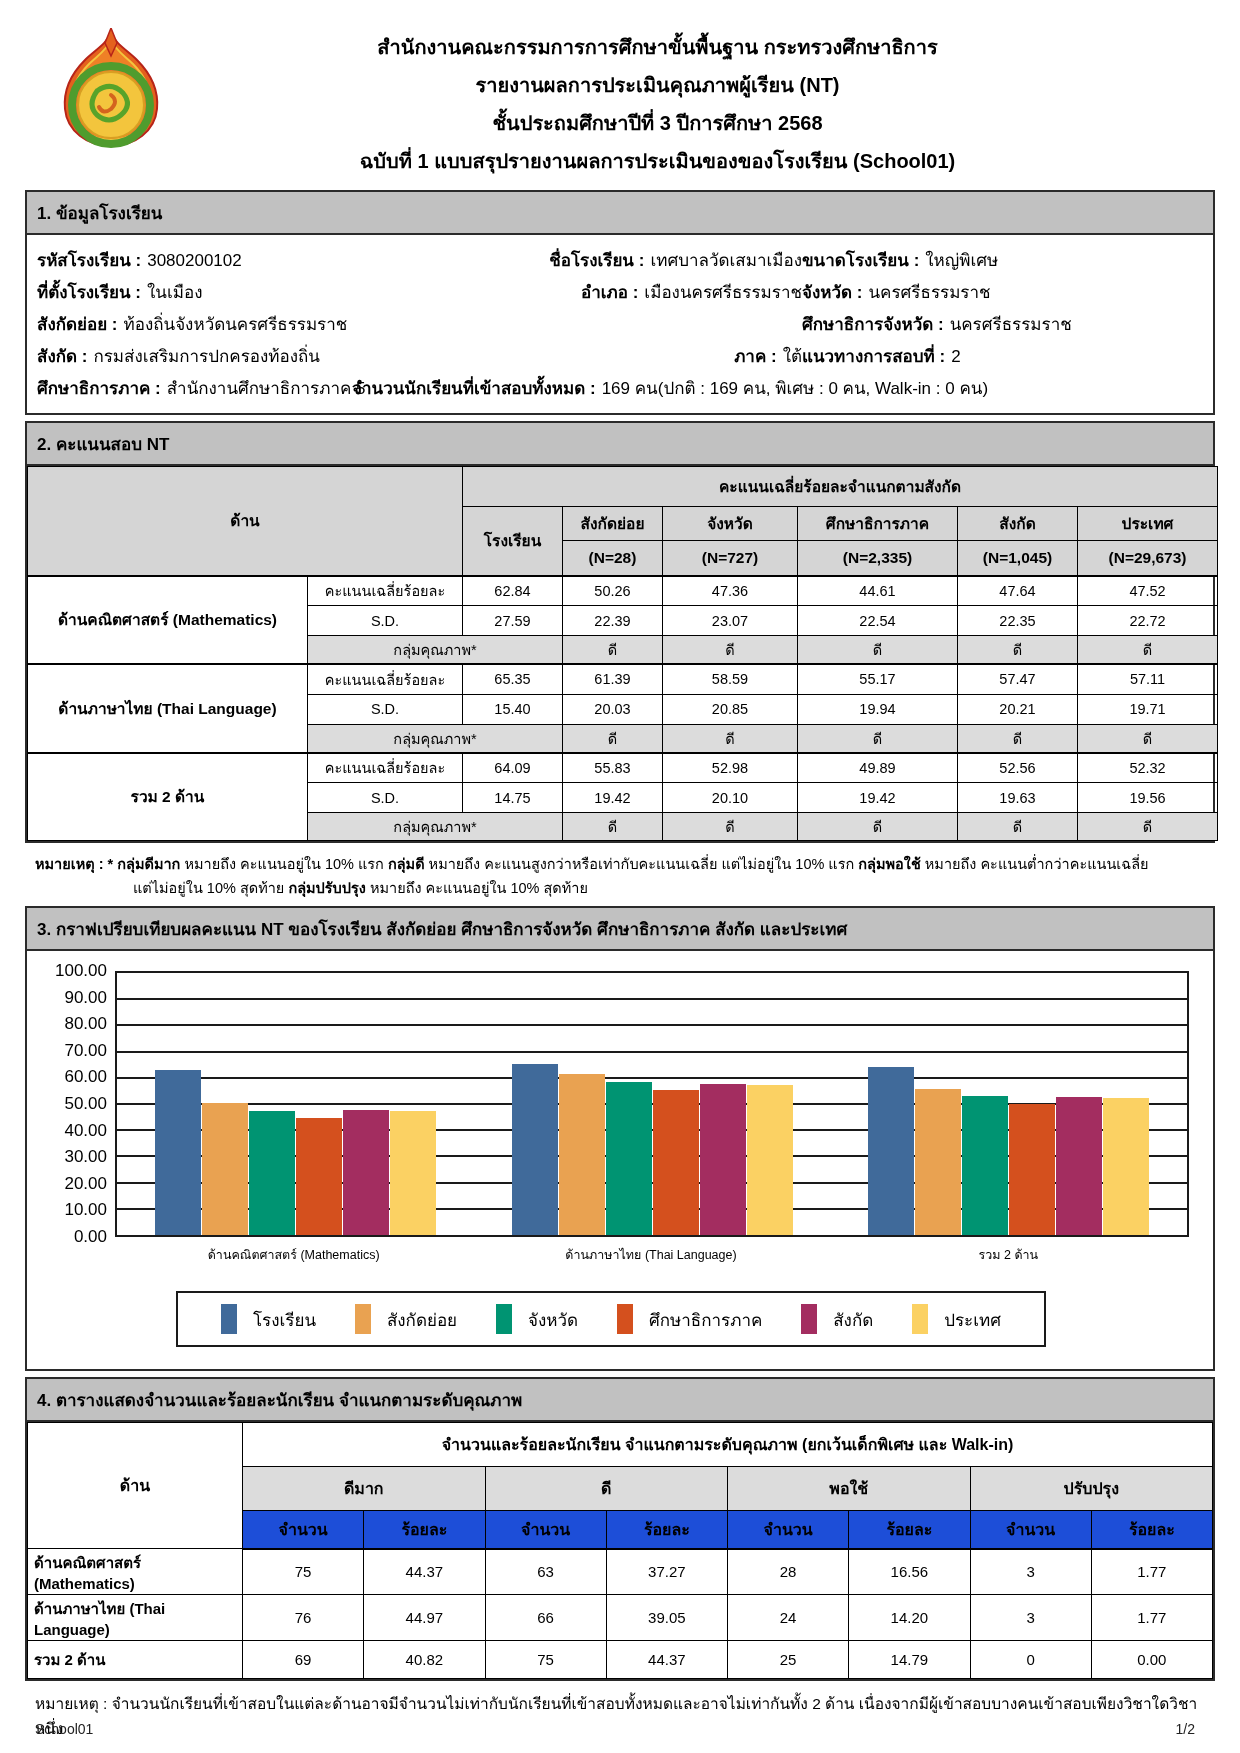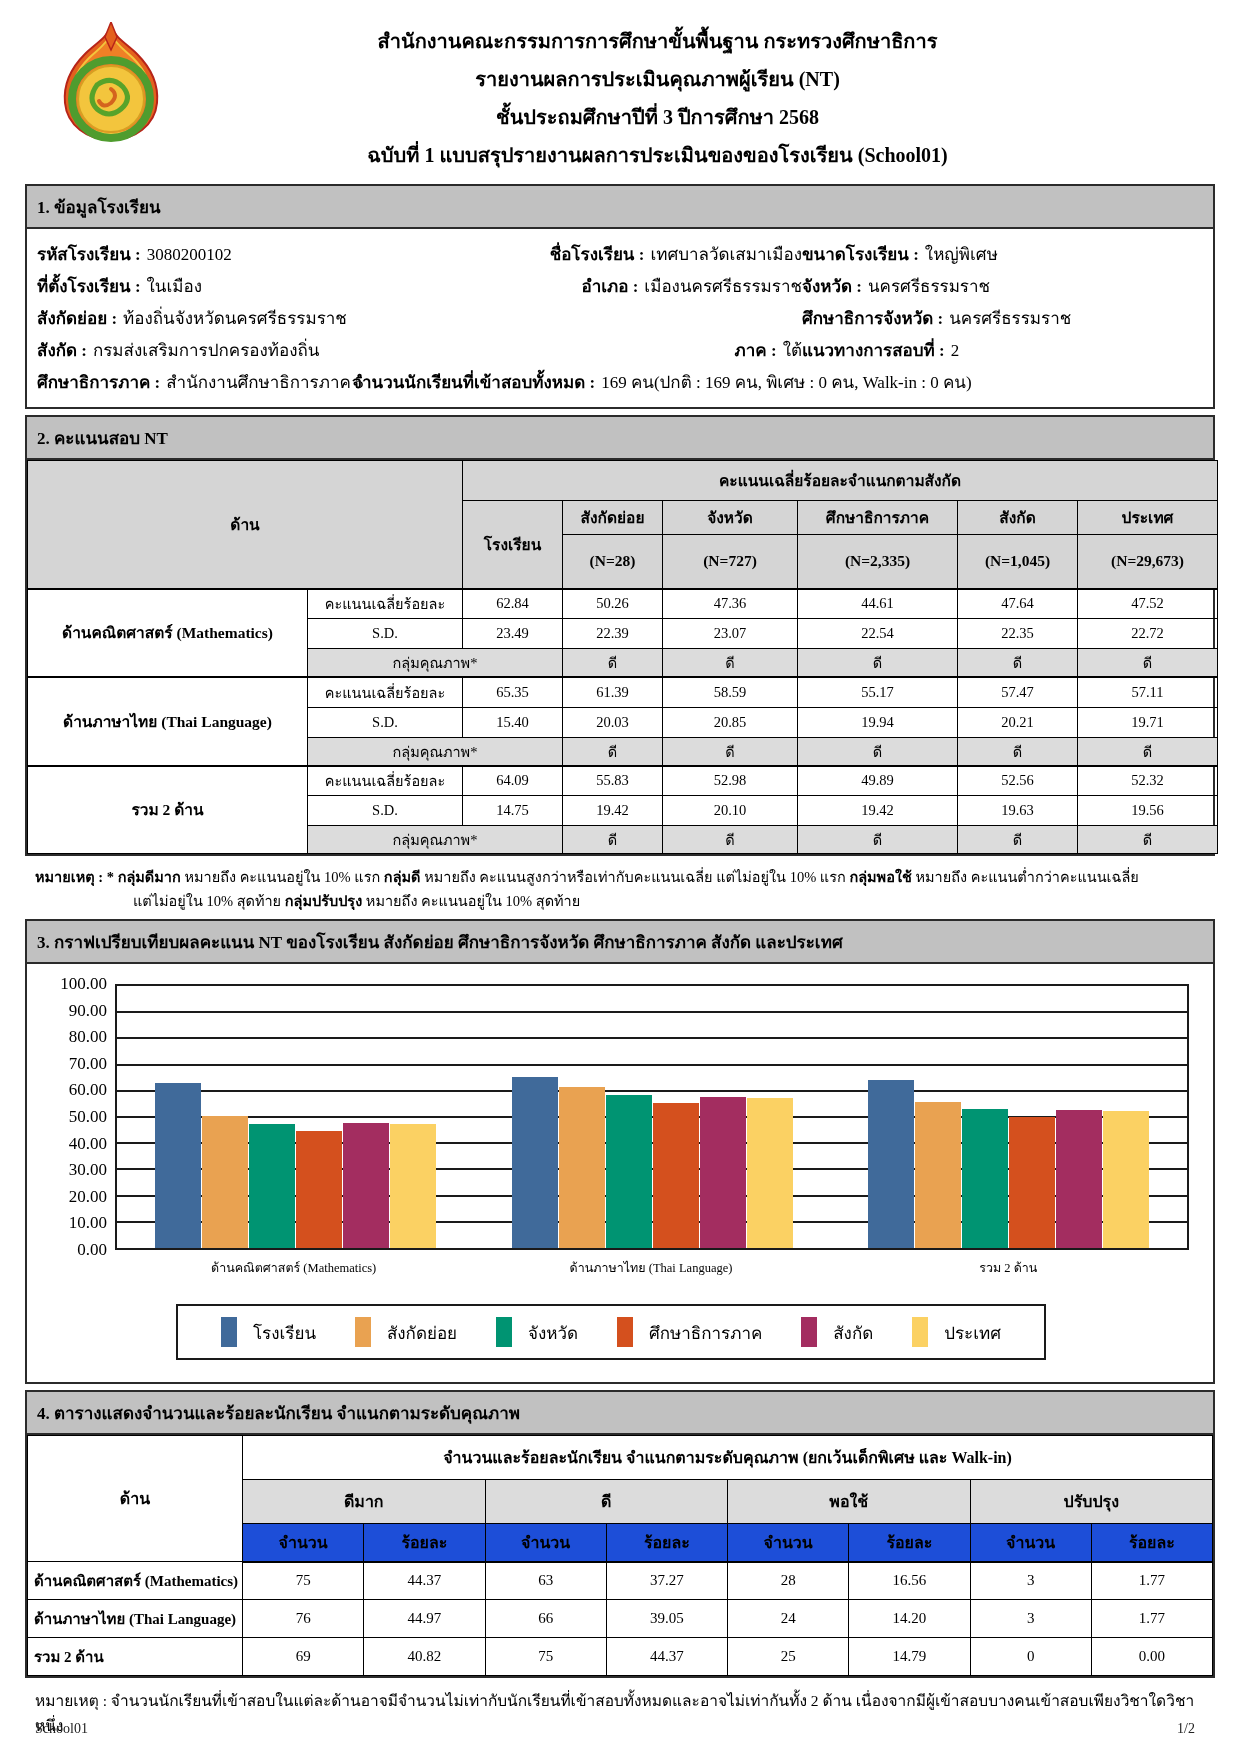--- a/index.html
+++ b/index.html
@@ -4,21 +4,21 @@
 <style>
   :root{
     --section-header-bg:#c1c1c1;
     --table-header-bg:#d5d5d5;
     --quality-row-bg:#dcdcdc;
     --chart-grid-color:#1a1a1a;
   }
   *{box-sizing:border-box;}
   html,body{margin:0;padding:0;background:#fff;}
   body{font-family:"Liberation Sans","DejaVu Sans",sans-serif;color:#000;}
-  .page{width:1240px;height:1753px;position:relative;background:#fff;padding:14px 25px 0 25px;overflow:hidden;font-family:Liberation Serif, serif;}
+  .page{width:1240px;height:1753px;position:relative;background:#fff;padding:20px 25px 0 25px;overflow:hidden;}
 
   
   .report-header{display:flex;align-items:flex-start;padding:8px 5px 4px 30px;}
   .logo-wrap{flex:0 0 120px;}
   .titles{flex:1;text-align:center;padding-right:70px;}
   .title-line{font-size:20px;font-weight:bold;line-height:38px;}
 
   
   .box{border:2px solid #2b2b2b;margin-top:6px;background:#fff;}
   .sec-head{background:var(--section-header-bg);border-bottom:2px solid #2b2b2b;font-weight:bold;font-size:17px;padding:7px 10px;}
@@ -30,21 +30,21 @@
   .info-cell.mid{text-align:right;}
   .info-cell .lbl{font-weight:bold;}
   .info-cell .val{font-weight:normal;margin-left:6px;}
 
   
   table{border-collapse:collapse;width:100%;table-layout:fixed;}
   th,td{border:1px solid #000;text-align:center;vertical-align:middle;padding:2px 3px;overflow:hidden;}
   #nt-table th{background:var(--table-header-bg);font-weight:bold;font-size:15.5px;}
   #nt-table .h-top th{height:40px;}
   #nt-table .h-name th{height:34px;}
-  #nt-table .h-n th{height:54px;border-bottom:2px solid #000;}
+  #nt-table .h-n th{height:35px;border-bottom:2px solid #000;}
   #nt-table td{font-size:14.5px;height:30px;}
   #nt-table td.dan{font-weight:bold;font-size:15.5px;}
   #nt-table tr.grp-first td{border-top:2px solid #000;}
   #nt-table tr.quality td{background:var(--quality-row-bg);height:25px;}
 
   .note1{margin:9px 10px 4px 10px;font-size:14.5px;line-height:24px;}
   .note1 .b{font-weight:bold;}
   .note1 .line2{margin-left:98px;}
 
   
@@ -170,21 +170,21 @@
             <td>คะแนนเฉลี่ยร้อยละ</td>
             <td>62.84</td>
             <td>50.26</td>
             <td>47.36</td>
             <td>44.61</td>
             <td>47.64</td>
             <td>47.52</td>
           </tr>
           <tr>
             <td>S.D.</td>
-            <td>23.49</td>
+            <td>27.59</td>
             <td>22.39</td>
             <td>23.07</td>
             <td>22.54</td>
             <td>22.35</td>
             <td>22.72</td>
           </tr>
           <tr class="quality">
             <td colspan="2">กลุ่มคุณภาพ*</td>
             <td>ดี</td>
             <td>ดี</td>

